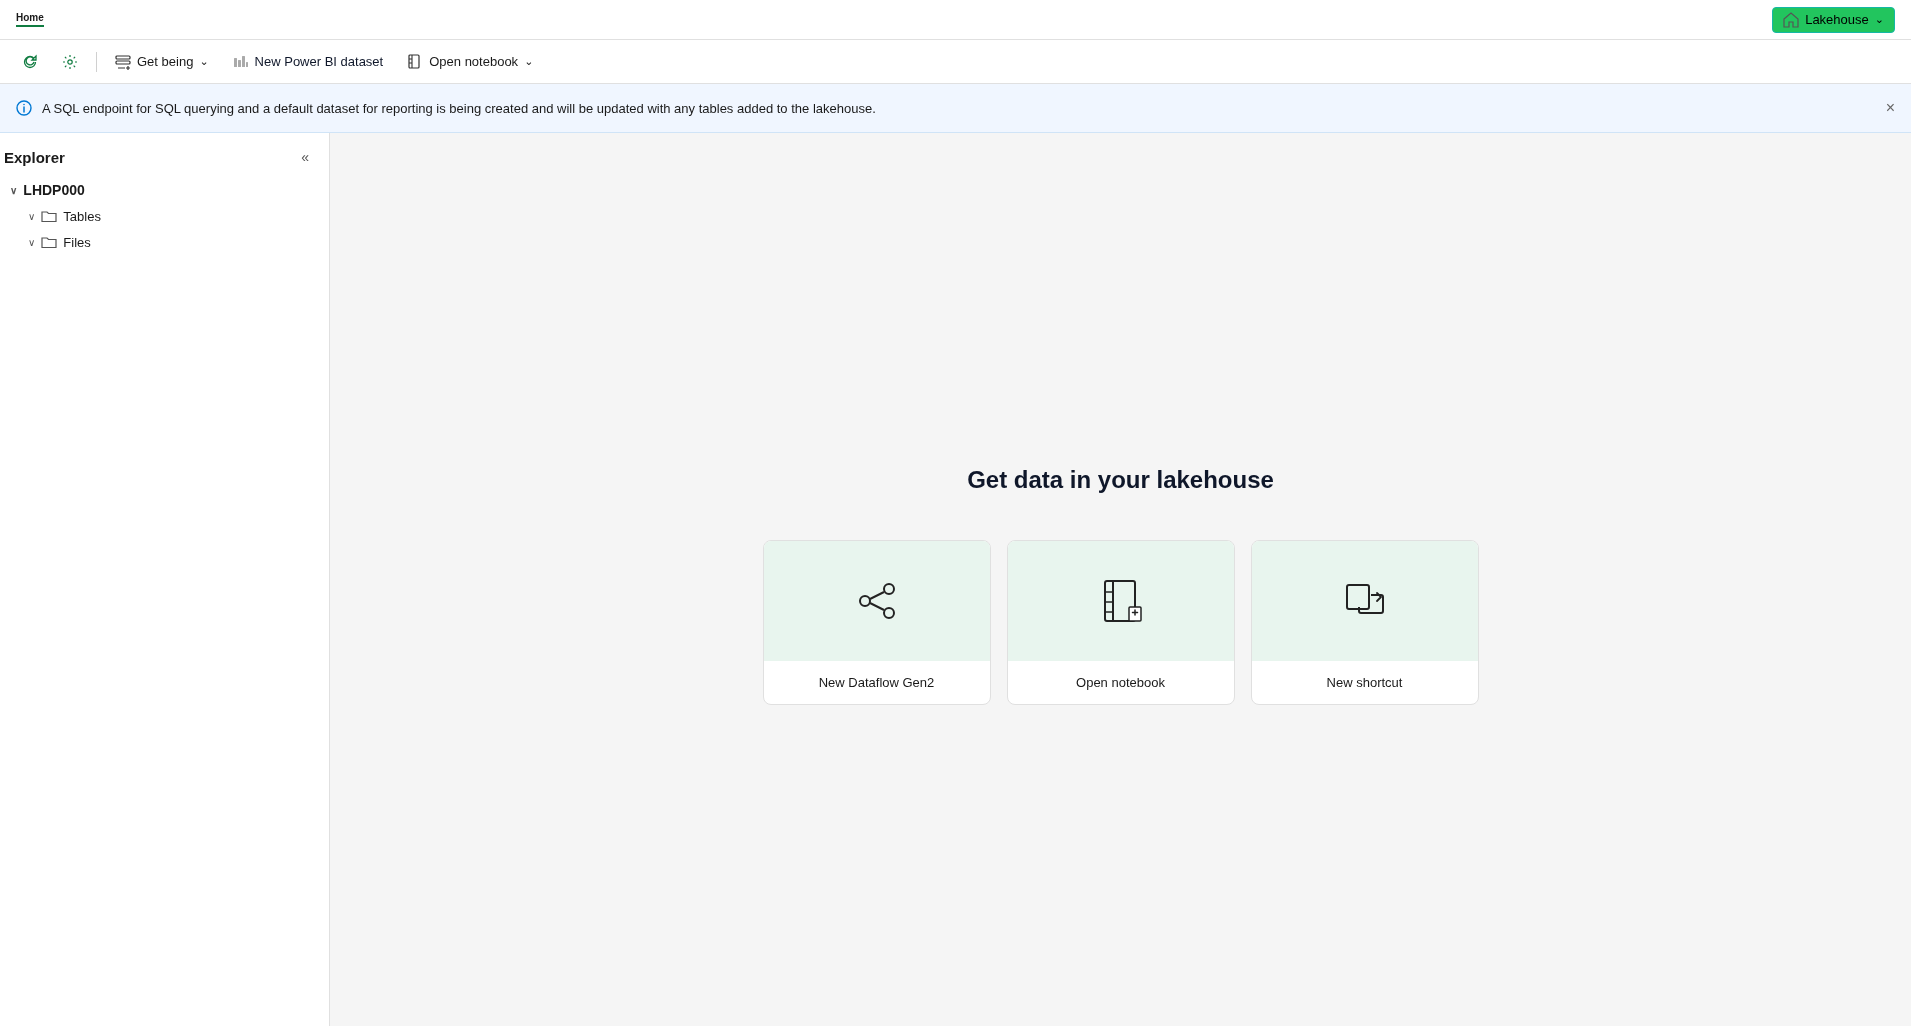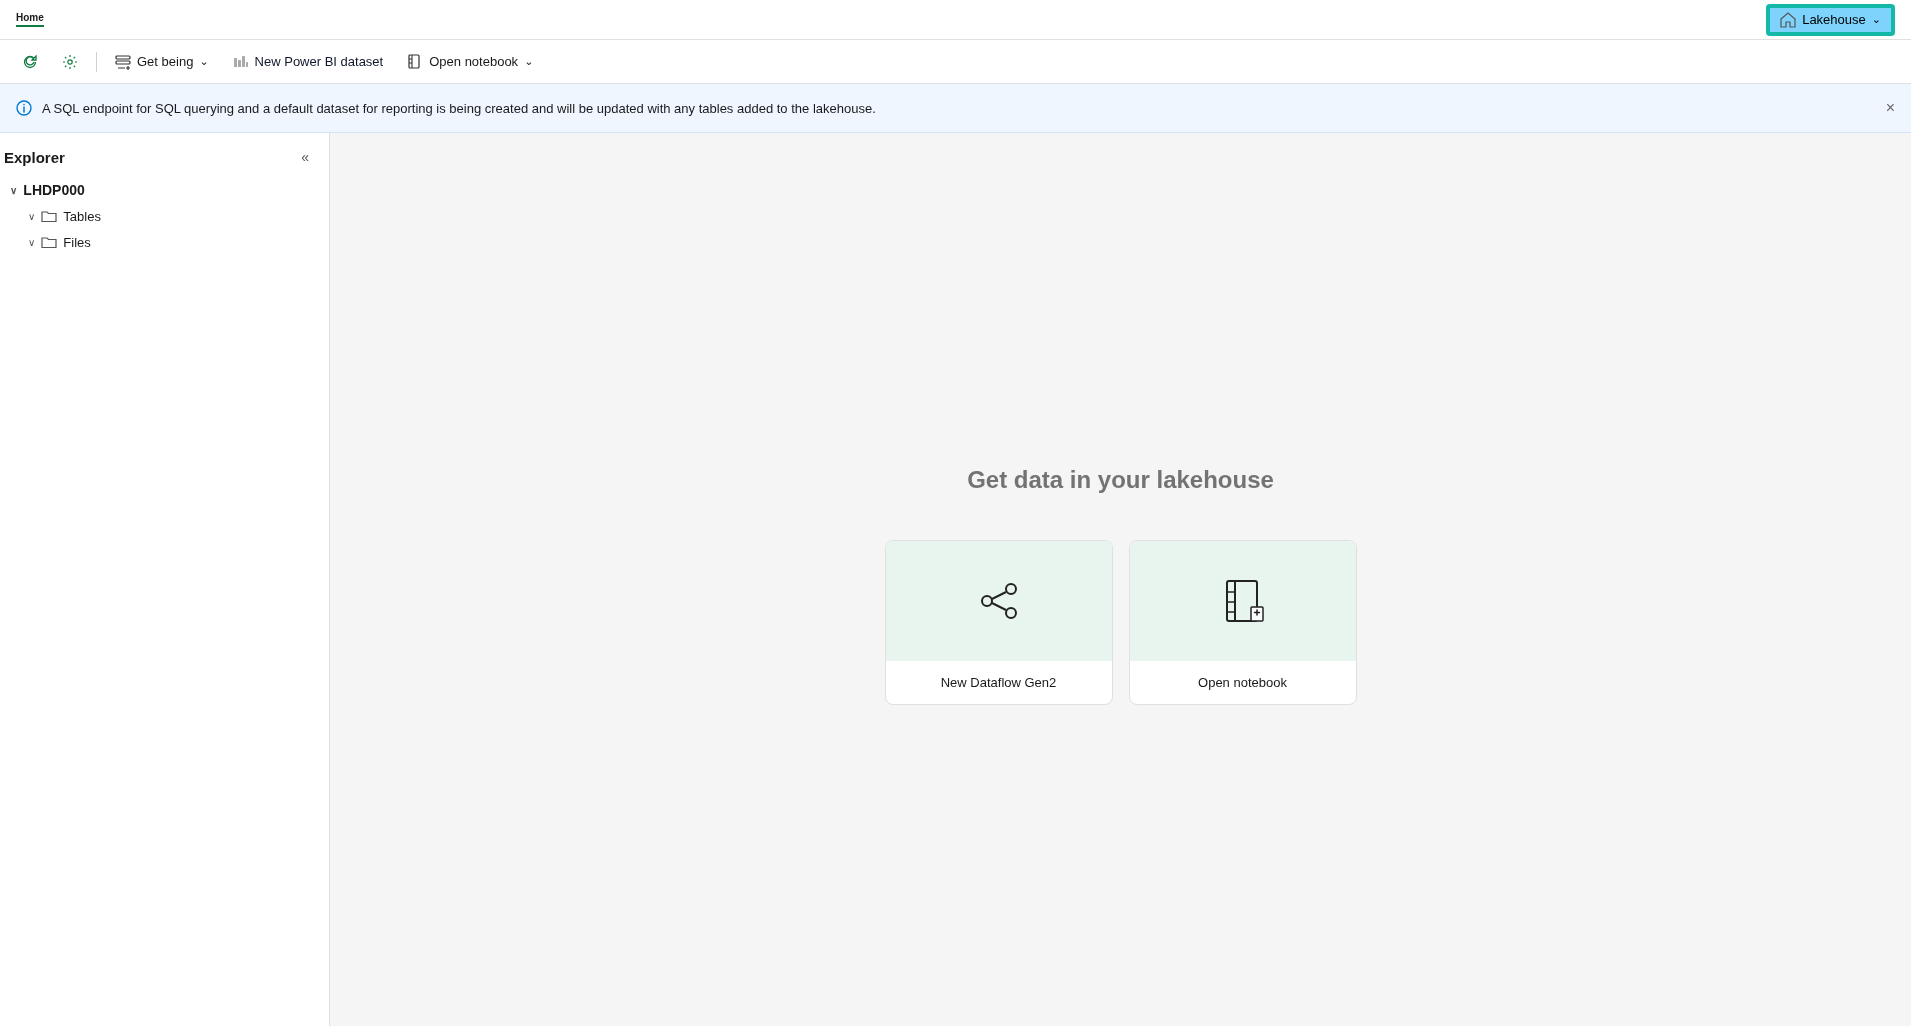--- a/index.html
+++ b/index.html
@@ -29,24 +29,24 @@
     }
     .top-nav-right {
       display: flex;
       align-items: center;
       gap: 6px;
     }
     .lakehouse-btn {
       display: flex;
       align-items: center;
       gap: 6px;
-      border: 4px solid #14b8a6;
+      border: 1px solid #14b8a6;
       border-radius: 4px;
       padding: 4px 10px;
-      background: #7dd3fc;
+      background: #22c55e;
       cursor: pointer;
       font-size: 13px;
       justify-content: space-between;
     }
 
     
     .toolbar {
       display: flex;
       align-items: center;
       gap: 4px;
@@ -144,21 +144,21 @@
       flex-direction: column;
       align-items: center;
       justify-content: center;
       padding: 40px;
       background: #f5f5f5;
     }
     .content-title {
       font-size: 24px;
       font-weight: 700;
       margin-bottom: 46px;
-      color: #737373;
+      color: #0f172a;
     }
     .cards-row {
       display: flex;
       gap: 16px;
     }
     .card {
       width: 228px;
       background: #fff;
       border: 1px solid #e0e0e0;
       border-radius: 8px;
@@ -314,16 +314,26 @@
             <line x1="8" y1="25" x2="16" y2="25" stroke="#222" stroke-width="1.5"></line>
             <line x1="8" y1="35" x2="16" y2="35" stroke="#222" stroke-width="1.5"></line>
             <rect x="32" y="30" width="12" height="14" rx="1" fill="#fff" stroke="#222" stroke-width="1.5"></rect>
             <line x1="38" y1="33" x2="38" y2="38" stroke="#222" stroke-width="1.5" stroke-linecap="round"></line>
             <line x1="35.5" y1="35.5" x2="40.5" y2="35.5" stroke="#222" stroke-width="1.5" stroke-linecap="round"></line>
           </svg>
         </div>
         <div class="card-label">Open notebook</div>
       </div>
 
+      <div class="card">
+        <div class="card-icon-area">
+          <svg width="48" height="48" viewBox="0 0 48 48" fill="none">
+            <path d="M8 8H26a2 2 0 0 1 2 2v20a2 2 0 0 1-2 2H8a2 2 0 0 1-2-2V10a2 2 0 0 1 2-2Z" stroke="#222" stroke-width="2" fill="none"></path>
+            <path d="M30 18h10a2 2 0 0 1 2 2v14a2 2 0 0 1-2 2H20a2 2 0 0 1-2-2v-4" stroke="#222" stroke-width="2" fill="none"></path>
+            <path d="M36 24l4-4-4-4" stroke="#222" stroke-width="1.8" stroke-linecap="round" stroke-linejoin="round"></path>
+          </svg>
+        </div>
+        <div class="card-label">New shortcut</div>
+      </div>
 
     </div>
   </div>
 </div>
 
 </body></html>

